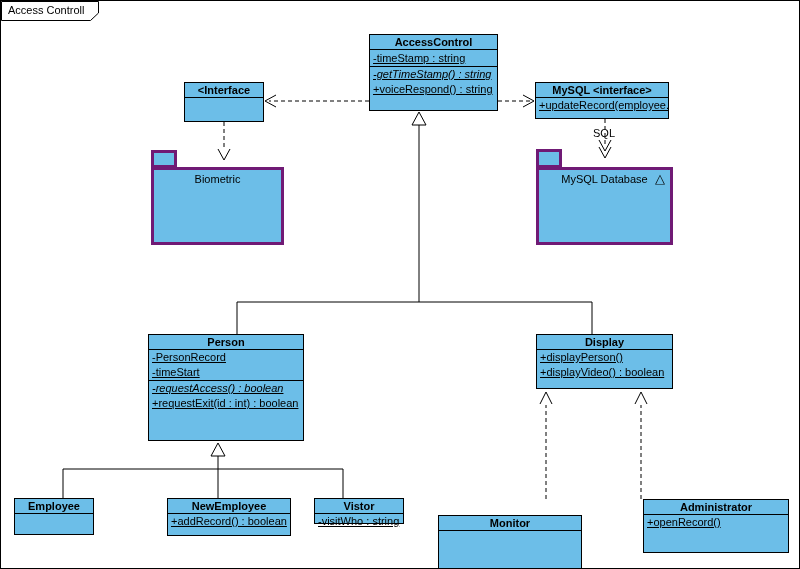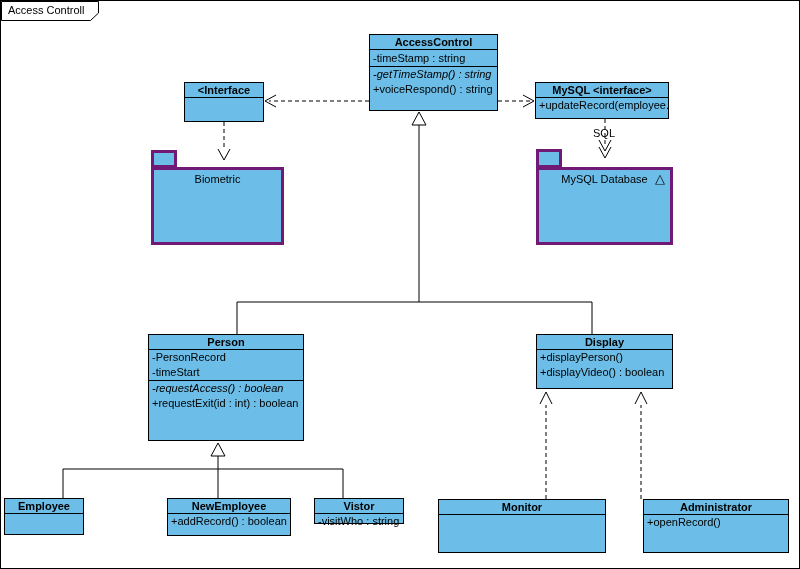--- a/index.html
+++ b/index.html
@@ -17,21 +17,21 @@
 
   .cls {
     position:absolute; background:var(--fill,#6CBEE8); border:1px solid #000;
     box-sizing:border-box; font-size:11px; color:#000;
   }
   .cls-name {
     height:14px; line-height:14px; font-weight:bold; text-align:center;
     border-bottom:1px solid #000; overflow:hidden; white-space:nowrap;
   }
   .cmp.bordered { border-bottom:1px solid #000; }
-  .row { height:15px; line-height:15px; padding:0 3px; white-space:nowrap; overflow:hidden; }
+  .row { height:15px; line-height:15px; padding:0 3px; white-space:nowrap; overflow:hidden;text-decoration:underline; }
   .abstract { font-style:italic; }
 
   .pkg-tab, .pkg-body {
     position:absolute; background:var(--fill,#6CBEE8); border:3px solid #701a75;
     box-sizing:border-box;
   }
   .pkg-body { font-size:11px; text-align:center; padding-top:3px; color:#000; }
   .pkg-marker { position:absolute; right:5px; top:1px; font-size:13px; line-height:15px; }
   .title-text { position:absolute; left:7px; top:3px; font-size:11px; color:#000; white-space:nowrap; }
   .sql-label { position:absolute; left:588px; top:126px; width:30px; text-align:center; font-size:11px; color:#000; }
@@ -139,39 +139,39 @@
   </div>
 
   <div class="cls" style="left:535px;top:333px;width:137px;height:55px">
     <div class="cls-name">Display</div>
     <div class="cmp">
       <div class="row">+displayPerson()</div>
       <div class="row">+displayVideo() : boolean</div>
     </div>
   </div>
 
-  <div class="cls" style="left:3px;top:497px;width:80px;height:37px">
+  <div class="cls" style="left:13px;top:497px;width:80px;height:37px">
     <div class="cls-name">Employee</div>
   </div>
 
   <div class="cls" style="left:166px;top:497px;width:124px;height:38px">
     <div class="cls-name">NewEmployee</div>
     <div class="cmp">
       <div class="row">+addRecord() : boolean</div>
     </div>
   </div>
 
   <div class="cls" style="left:313px;top:497px;width:90px;height:26px">
     <div class="cls-name">Vistor</div>
     <div class="cmp">
       <div class="row">-visitWho : string</div>
     </div>
   </div>
 
-  <div class="cls" style="left:437px;top:498px;width:168px;height:54px">
+  <div class="cls" style="left:437px;top:514px;width:144px;height:54px">
     <div class="cls-name">Monitor</div>
   </div>
 
   <div class="cls" style="left:642px;top:498px;width:146px;height:54px">
     <div class="cls-name">Administrator</div>
     <div class="cmp">
       <div class="row">+openRecord()</div>
     </div>
   </div>
 

